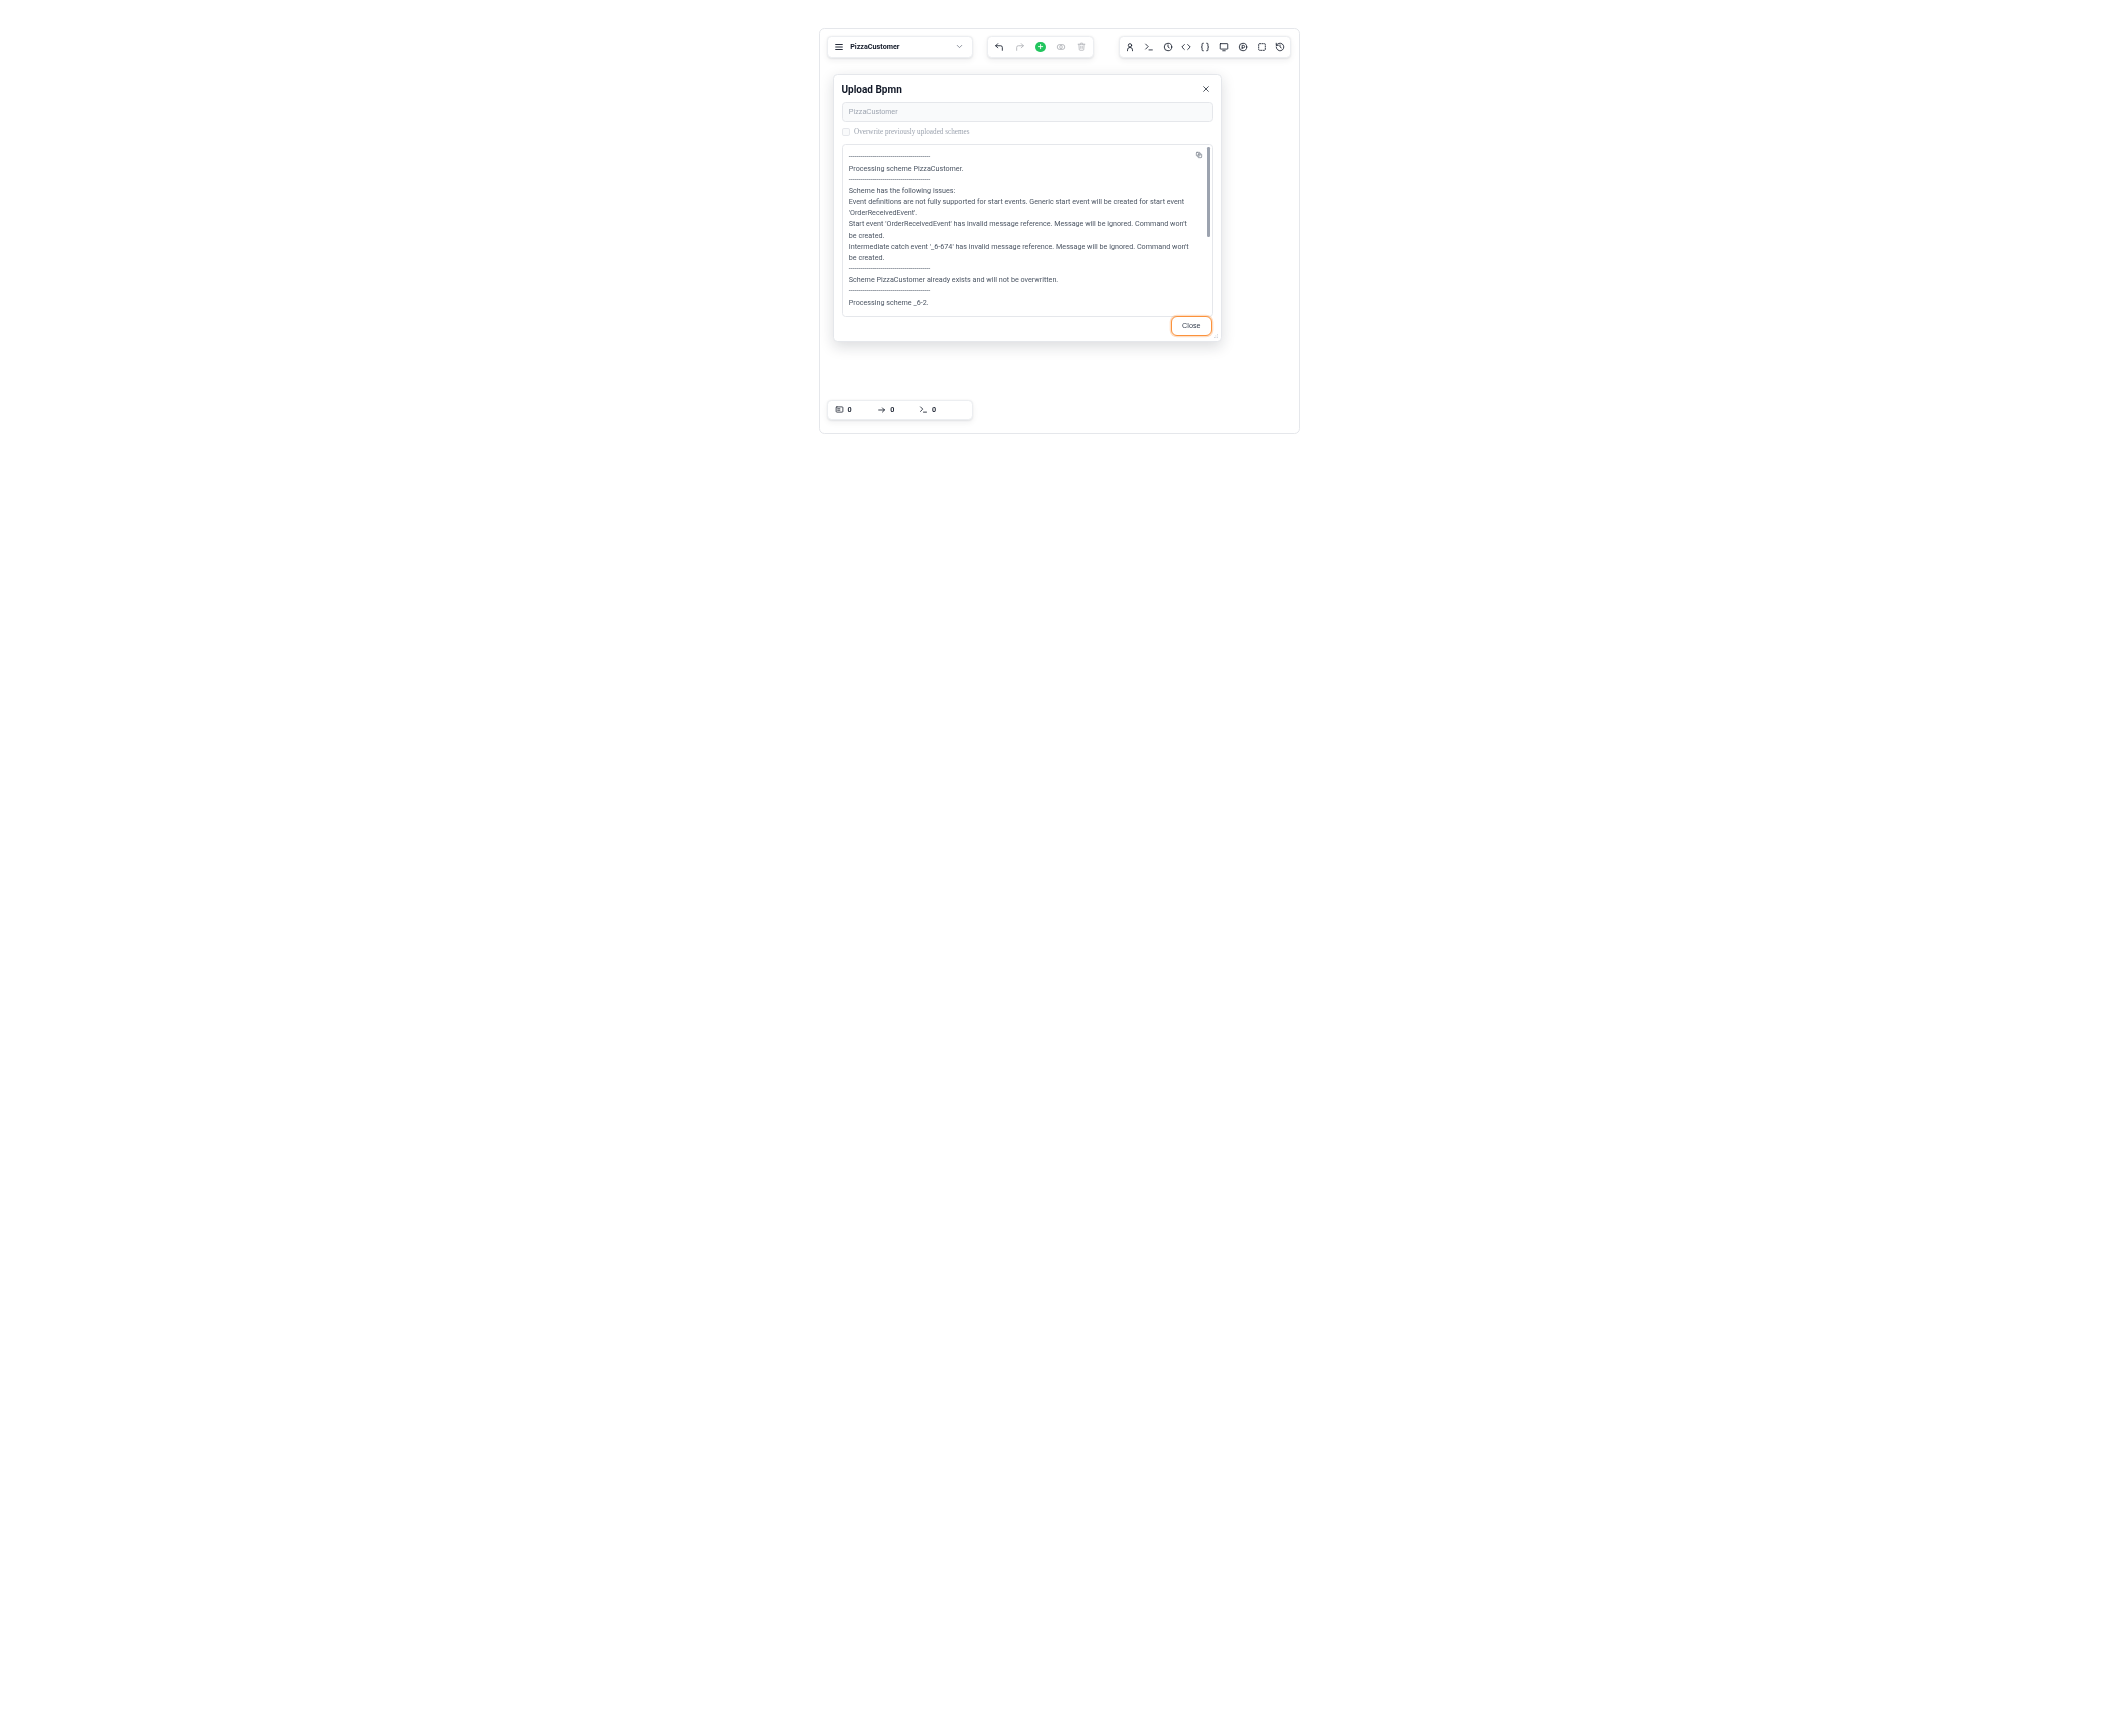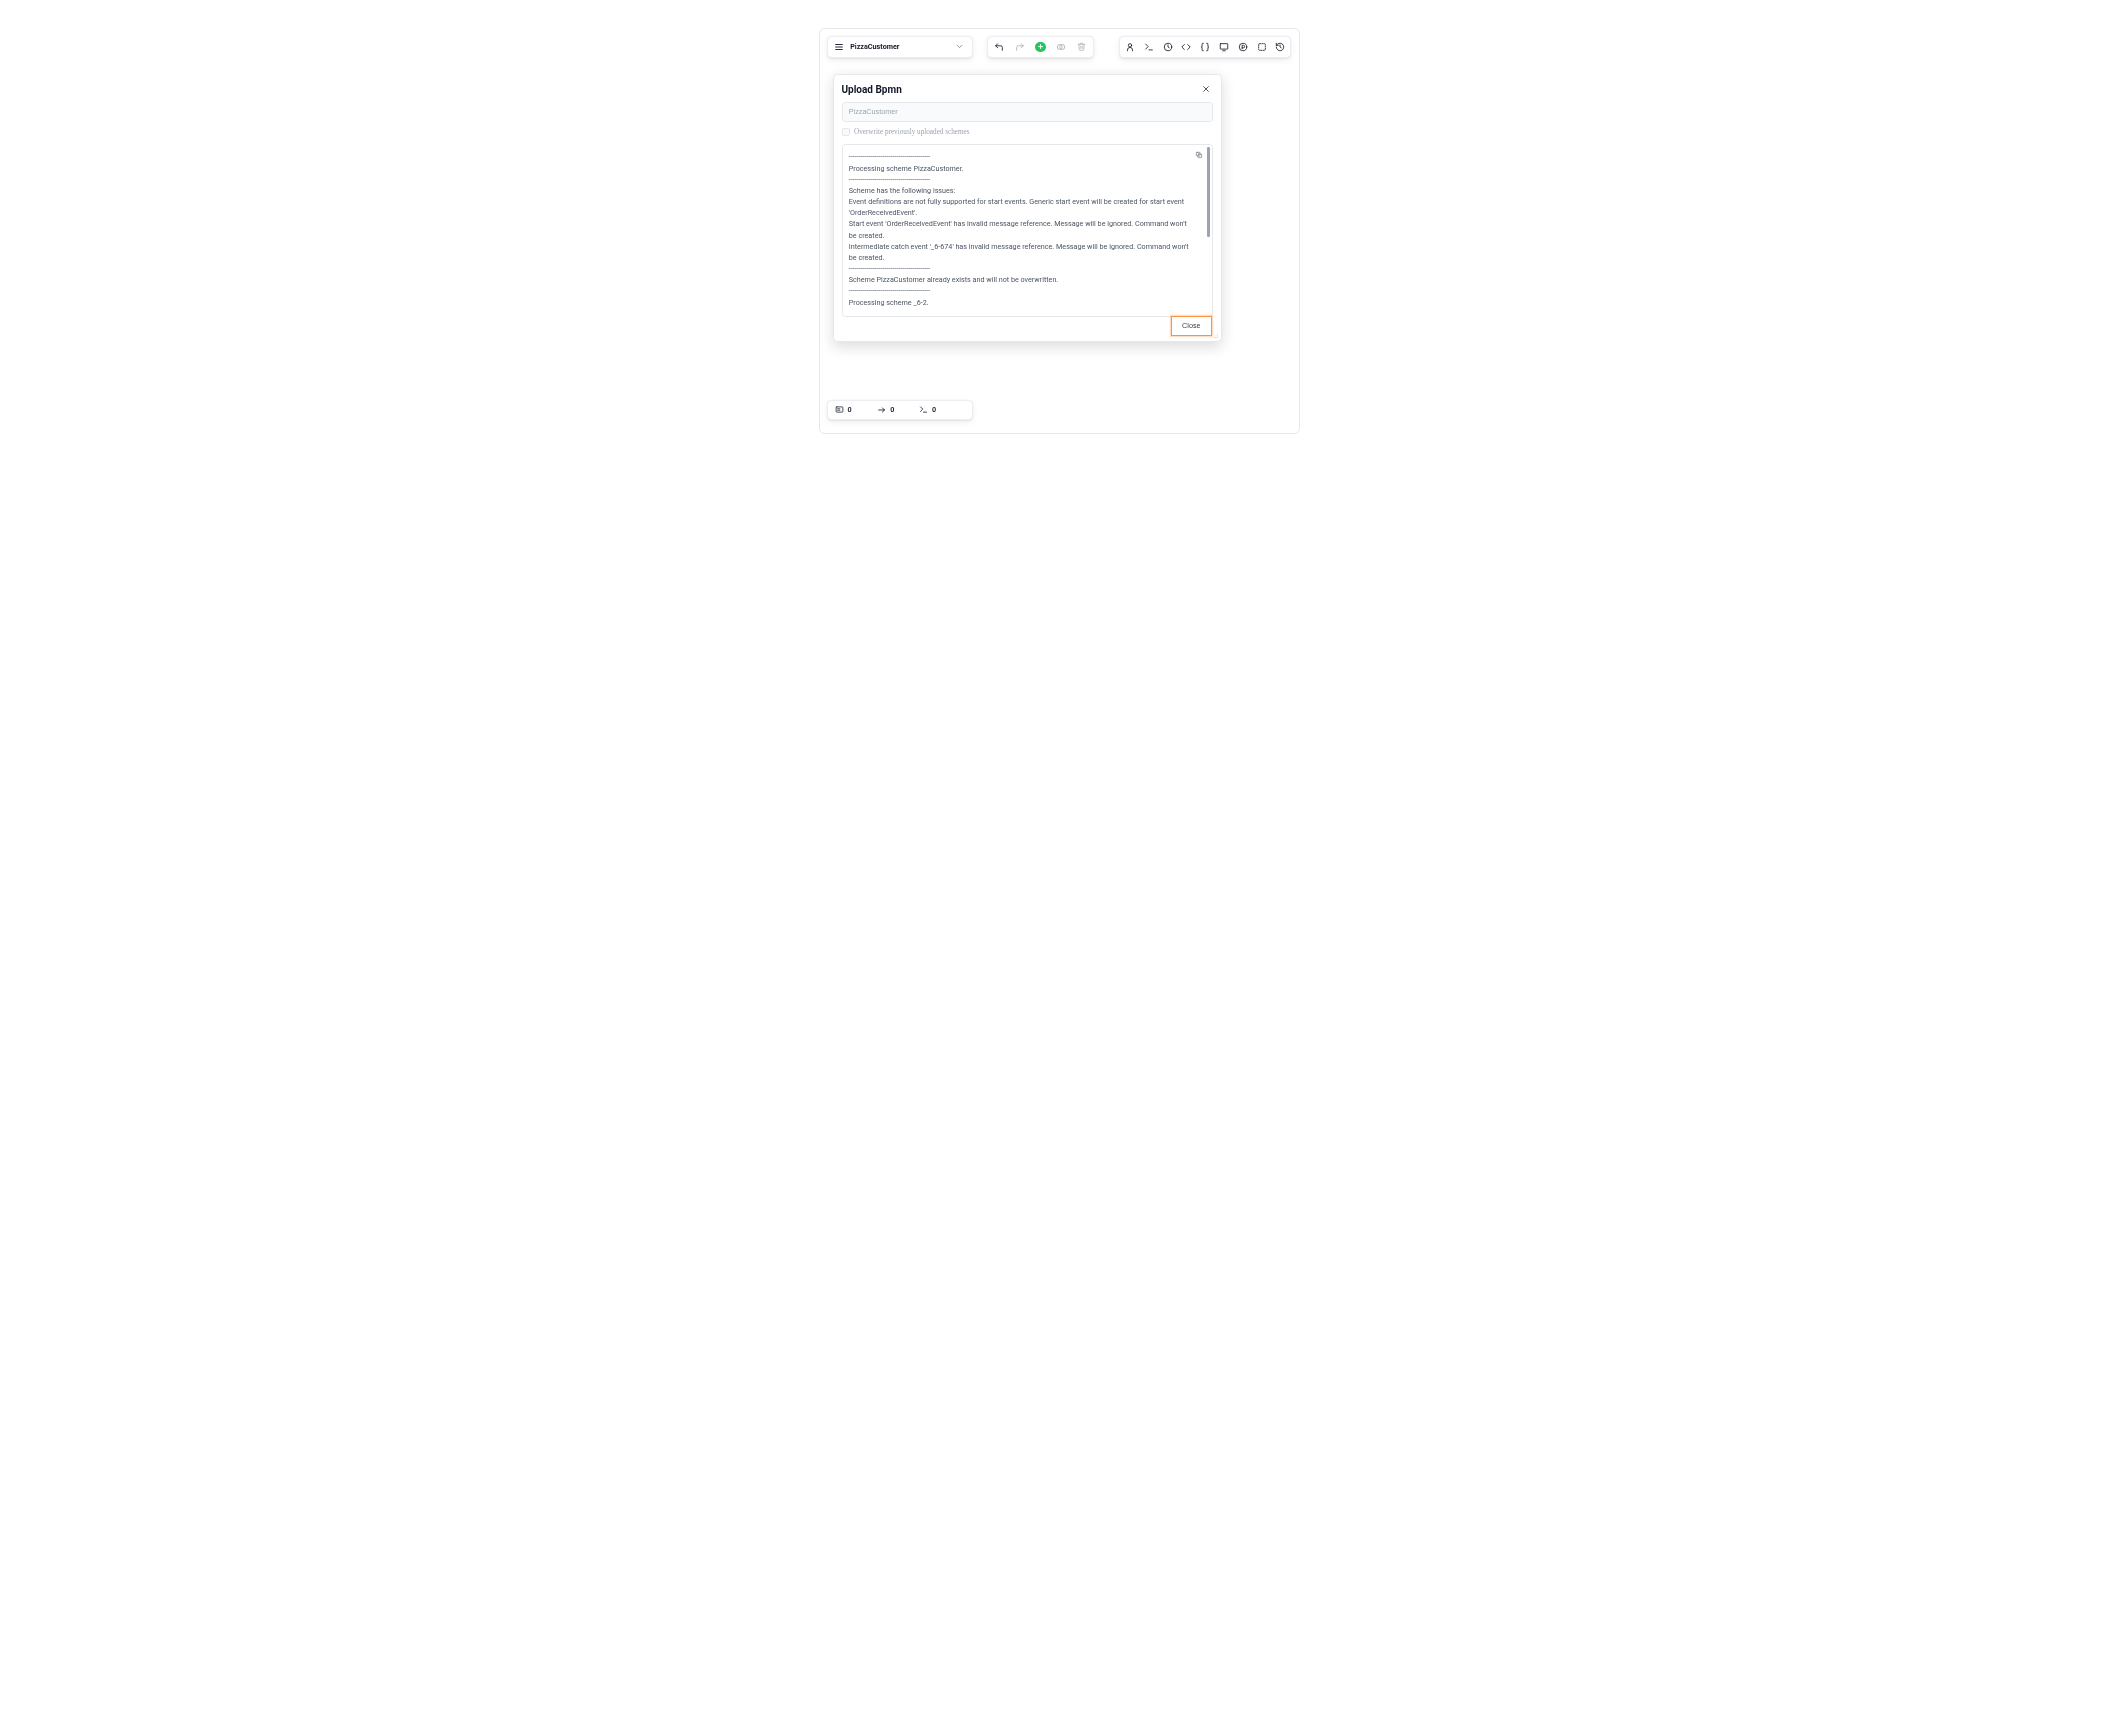--- a/index.html
+++ b/index.html
@@ -68,21 +68,21 @@
     font-size: 7.2px; color: #4B5563; line-height: 1.55; white-space: pre-wrap;
   }
   .copy-icon { position: absolute; top: 5.4px; right: 9px; cursor: pointer; }
   .logscroll {
     position: absolute; top: 1.8px; right: 1.8px; width: 2.7px; height: 90px; border-radius: 1.3px; background: #9CA3AF;
   }
 
   .modal-close-btn {
     position: absolute; right: 9px; bottom: 5.4px;
     border: 0.7px solid #FB923C; background: #fff; color: #374151;
-    font-size: 7.2px; padding: 4.5px 10px; border-radius: 0;
+    font-size: 7.2px; padding: 4.5px 10px; border-radius: 6px;
     box-shadow: 0 0 0 1.3px rgba(251,146,60,0.3);
     cursor: pointer;
   }
   .resize-handle { position: absolute; right: 2.7px; bottom: 2.7px; color: #9CA3AF; }
 
   
   .status-card {
     position: absolute; left: 7.2px; bottom: 13.5px; width: 146px; height: 20px;
     padding: 0 7.2px; gap: 25px;
   }

